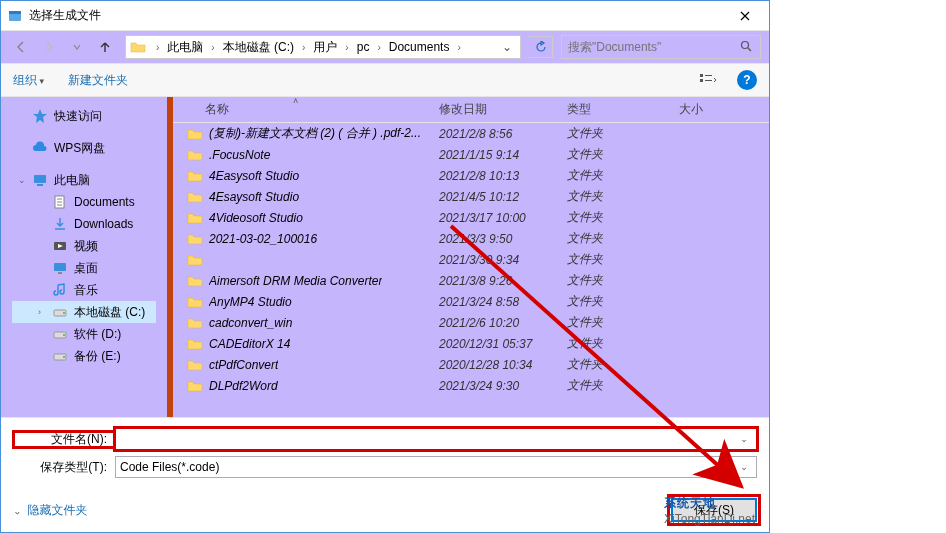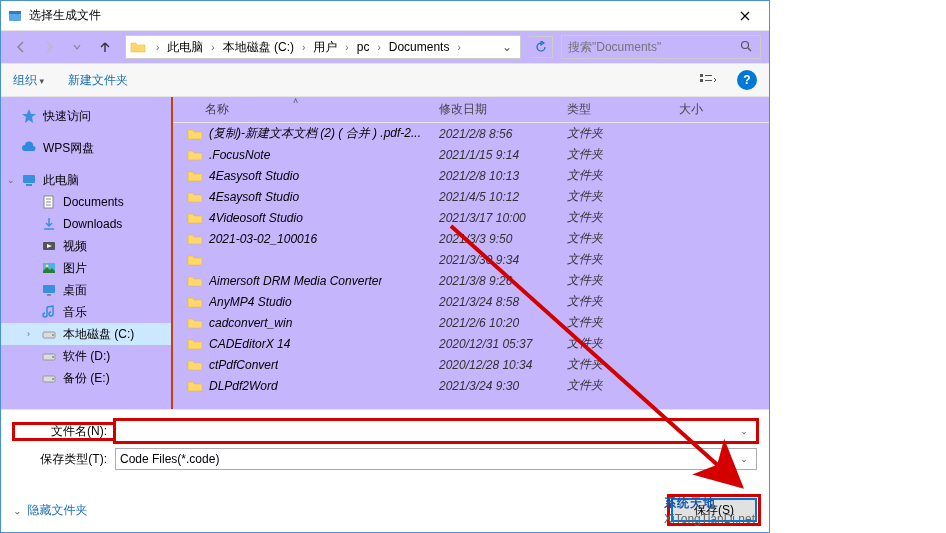--- a/index.html
+++ b/index.html
@@ -26,21 +26,21 @@
 .search .sicon { width: 14px; height: 14px; color: #555; }
 
 .toolbar { height: 34px; background: #f7f7f7; border-top: 1px solid #e5e5e5; border-bottom: 1px solid #e5e5e5; display: flex; align-items: center; padding: 0 12px; }
 .toolbar .tb-item { color: #1a6fb5; margin-right: 24px; cursor: pointer; }
 .toolbar .tb-item.dd::after { content: " ▾"; font-size: 9px; color: #555; }
 .toolbar .tb-spacer { flex: 1; }
 .toolbar .view-btn { width: 34px; height: 22px; border: 1px solid transparent; display: flex; align-items: center; justify-content: center; cursor: pointer; color: #555; margin-left: 4px; }
 .toolbar .help { width: 20px; height: 20px; border-radius: 50%; background: #0078d7; color: #fff; display: flex; align-items: center; justify-content: center; margin-left: 12px; cursor: pointer; font-weight: bold; }
 
 .body { flex: 1; display: flex; overflow: hidden; }
-.sidebar { width: 172px; border-right: 2px solid #c2410c; padding: 8px 0; overflow-y: auto; }
+.sidebar { width: 172px; border-right: 6px solid #c2410c; padding: 8px 11px; overflow-y: auto; }
 .tree-item { display: flex; align-items: center; height: 22px; padding: 0 6px 0 20px; cursor: pointer; position: relative; }
 .tree-item.l2 { padding-left: 40px; }
 .tree-item.selected { background: #cce8ff; }
 .tree-item .expander { position: absolute; left: 6px; width: 10px; font-size: 9px; color: #666; }
 .tree-item.l2 .expander { left: 26px; }
 .tree-icon { width: 16px; height: 16px; margin-right: 6px; flex-shrink: 0; }
 .tree-label { white-space: nowrap; overflow: hidden; text-overflow: ellipsis; }
 .tree-gap { height: 10px; }
 
 .filelist { flex: 1; display: flex; flex-direction: column; overflow: hidden; }
@@ -60,21 +60,21 @@
 .fl-row .c-type { width: 112px; padding-left: 8px; color: #333; }
 
 .bottom { border-top: 1px solid #e5e5e5; padding: 10px 12px 10px 12px; background: #fff; }
 .form-row { display: flex; align-items: center; margin-bottom: 6px; }
 .form-row label { width: 102px; text-align: right; padding-right: 8px; color: #000; }
 .form-row .field { flex: 1; height: 22px; border: 1px solid #abadb3; display: flex; align-items: center; padding: 0 4px; background: #fff; }
 .form-row .field input { border: none; outline: none; flex: 1; background: transparent; }
 .form-row.highlight label { outline: 3px solid #d40000; outline-offset: -2px; }
 .form-row.highlight .field { outline: 3px solid #d40000; outline-offset: -1px; }
 .form-row .field .dd { width: 16px; text-align: center; color: #555; cursor: pointer; font-size: 9px; }
-.action-row { display: flex; align-items: center; margin-top: 28px; }
+.action-row { display: flex; align-items: center; margin-top: 20px; }
 .action-row .hide-folders { color: #1a6fb5; cursor: pointer; display: flex; align-items: center; }
 .action-row .hide-folders::before { content: "⌃"; display: inline-block; transform: rotate(180deg); margin-right: 6px; font-size: 10px; color: #666; }
 .action-row .spacer { flex: 1; }
 .action-row .btn { min-width: 86px; height: 24px; border: 1px solid #adadad; background: #e1e1e1; display: flex; align-items: center; justify-content: center; cursor: pointer; margin-left: 8px; }
 .action-row .btn.primary { border: 2px solid #0078d7; outline: 3px solid #d40000; outline-offset: 1px; }
 
 .arrow-overlay { position: absolute; pointer-events: none; }
 .watermark { position: absolute; right: 14px; bottom: 6px; font-size: 11px; color: #666; pointer-events: none; }
 .watermark b { font-size: 12px; color: #1558a8; font-weight: bold; letter-spacing: 1px; }
 
@@ -212,28 +212,20 @@
       </div>
       <div class="tree-item l2">
         <span class="tree-icon"><svg width="16" height="16" viewBox="0 0 16 16">
               <rect x="2" y="4" width="12" height="8" fill="#555" rx="1"></rect>
               <path d="M6 6 l5 2 l-5 2 z" fill="#fff"></path>
             </svg></span>
         <span class="tree-label">视频</span>
       </div>
       <div class="tree-item l2">
         <span class="tree-icon"><svg width="16" height="16" viewBox="0 0 16 16">
-              <rect x="2" y="3" width="12" height="10" fill="#4fb3e8"></rect>
-              <circle cx="6" cy="6" r="1.5" fill="#ffeb3b"></circle>
-              <path d="M2 11 l4-4 l3 3 l2-2 l3 3 v2 h-12 z" fill="#2e7d32"></path>
-            </svg></span>
-        <span class="tree-label">图片</span>
-      </div>
-      <div class="tree-item l2">
-        <span class="tree-icon"><svg width="16" height="16" viewBox="0 0 16 16">
               <rect x="2" y="3" width="12" height="8" fill="#3a8fde" rx="1"></rect>
               <rect x="6" y="12" width="4" height="2" fill="#888"></rect>
             </svg></span>
         <span class="tree-label">桌面</span>
       </div>
       <div class="tree-item l2">
         <span class="tree-icon"><svg width="16" height="16" viewBox="0 0 16 16">
               <path d="M6 3 v8 a2 2 0 1 1-2-2 M6 3 l6-1 v8 a2 2 0 1 1-2-2" fill="none" stroke="#2b8ae2" stroke-width="1.4"></path>
             </svg></span>
         <span class="tree-label">音乐</span>

